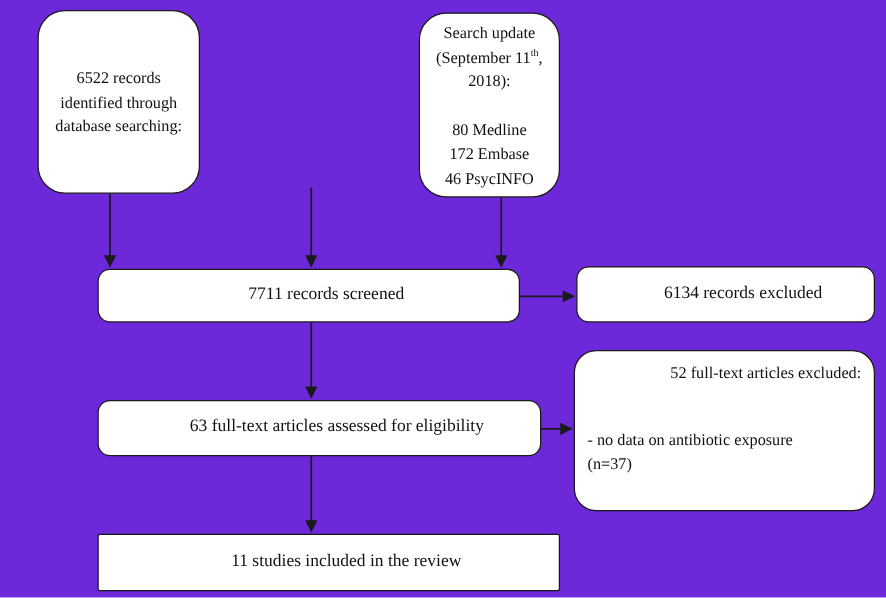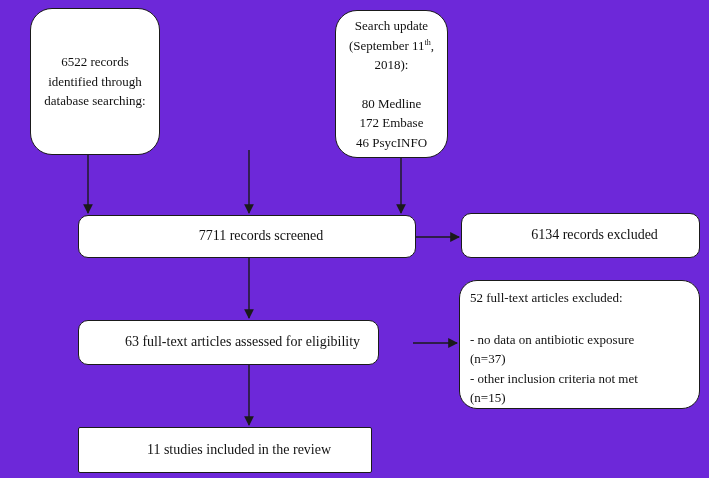--- a/index.html
+++ b/index.html
@@ -29,27 +29,27 @@
   .fs-s { font-size: 13px; line-height: 1.5; }
   .fs-m { font-size: 14px; line-height: 1.35; padding-left: 28px; }
   sup { font-size: 0.62em; vertical-align: super; line-height: 0; }
 
   
   .box-database  { left: 30px;  top: 8px;   width: 130px; height: 147px; border-radius: 22px; }
   .box-manual    { left: 175px; top: 74px;  width: 145px; height: 76px;  border-radius: 12px; }
   .box-update    { left: 335px; top: 10px;  width: 113px; height: 148px; border-radius: 22px; }
   .box-screened  { left: 78px;  top: 215px; width: 338px; height: 43px;  border-radius: 10px; }
   .box-recexcl   { left: 461px; top: 213px; width: 239px; height: 45px;  border-radius: 10px; }
-  .box-assessed  { left: 78px;  top: 320px; width: 301px; height: 45px;  border-radius: 10px; }
+  .box-assessed  { left: 78px;  top: 320px; width: 355px; height: 45px;  border-radius: 10px; }
   .box-ftexcl    {
     left: 459px; top: 280px; width: 241px; height: 129px; border-radius: 18px;
     display: block; text-align: left; padding: 7px 10px 0 10px;
   }
-  .box-ftexcl .title { text-align: left; margin-bottom: 22px; }
-  .box-included  { left: 78px;  top: 427px; width: 294px; height: 46px;  border-radius: 2px; }
+  .box-ftexcl .title { text-align: right; margin-bottom: 34px; }
+  .box-included  { left: 78px;  top: 427px; width: 370px; height: 46px;  border-radius: 2px; }
 </style>
 </head>
 <body>
 
 <div class="canvas">
 
   <svg class="arrows" width="709" height="478" viewBox="0 0 709 478">
     <defs>
       <marker id="ah" viewBox="0 0 10 10" refX="9" refY="5" markerWidth="8" markerHeight="7" orient="auto">
         <path d="M0,0 L10,5 L0,10 z" fill="#1a1a1a"></path>
@@ -93,21 +93,19 @@
   </div>
 
   <div class="box box-assessed fs-m">
     <div>63 full-text articles assessed for eligibility</div>
   </div>
 
   <div class="box box-ftexcl fs-s">
     <div class="title">52 full-text articles excluded:</div>
     <div class="pre">- no data on antibiotic exposure
 (n=37)</div>
-    <div class="pre">- other inclusion criteria not met
-(n=15)</div>
   </div>
 
   <div class="box box-included fs-m">
     <div>11 studies included in the review</div>
   </div>
 
 </div>
 
 </body></html>

